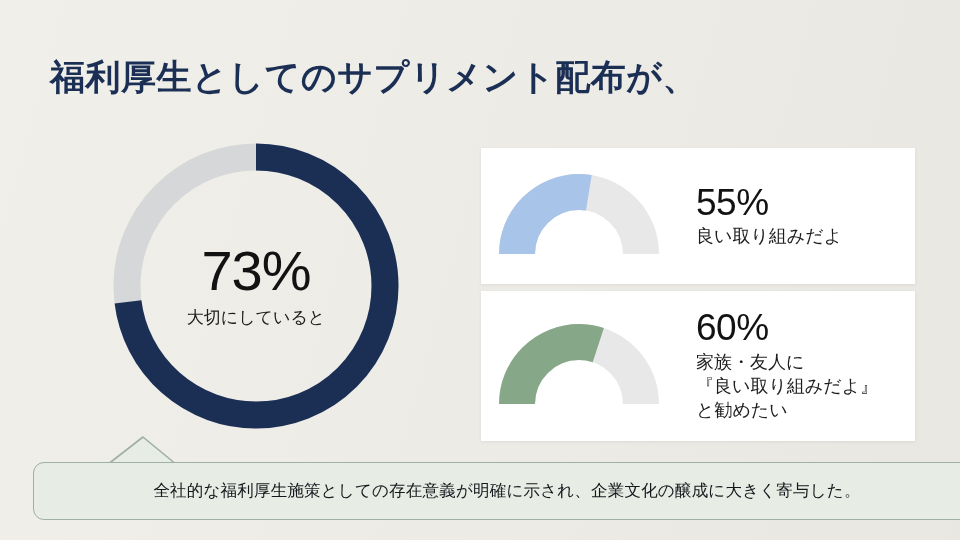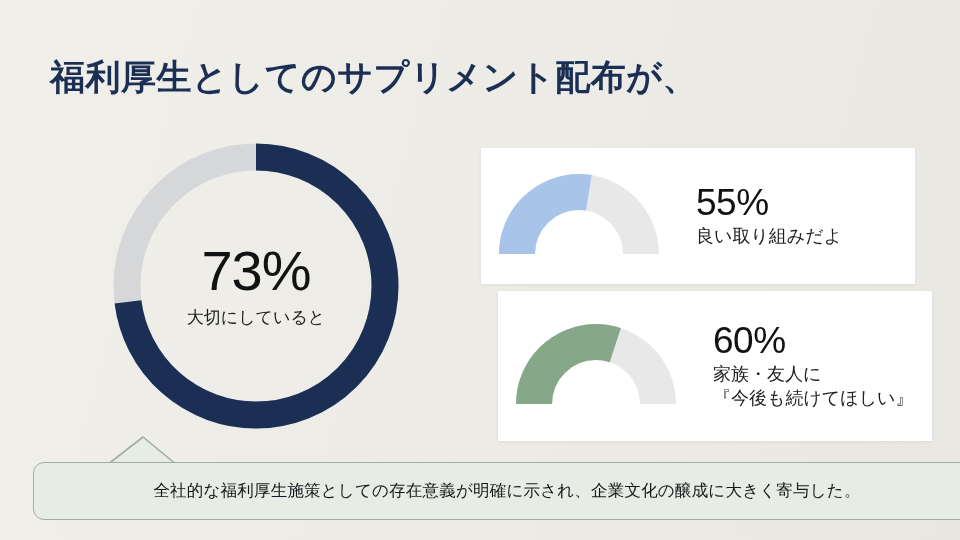--- a/index.html
+++ b/index.html
@@ -80,21 +80,21 @@
 
   
   .card {
     position: absolute;
     background: #ffffff;
     box-shadow: 0 1px 3px rgba(80,80,70,0.10);
     display: flex;
     align-items: center;
   }
   #card-1 { left: 481px; top: 148px;  width: 434px; height: 136px; }
-  #card-2 { left: 498px; top: 291px;  width: 434px; height: 150px; }
+  #card-2 { left: 481px; top: 291px;  width: 434px; height: 150px; }
 
   .gauge-box {
     width: 196px;
     flex: 0 0 196px;
     display: flex;
     align-items: center;
     justify-content: center;
   }
   .gauge-svg { display: block; }
 
@@ -194,21 +194,22 @@
       <svg class="gauge-svg" width="168" height="92" viewBox="0 0 168 92">
         <path d="M 22 84 A 62 62 0 0 1 146 84" fill="none" stroke="#e8e8e8" stroke-width="36"></path>
 
         <path id="gauge-60-fill" d="M 22 84 A 62 62 0 0 1 146 84" fill="none" stroke="#87a888" stroke-width="36" stroke-dasharray="116.86 77.91"></path>
       </svg>
     </div>
     <div class="card-text">
       <div class="card-value">60%</div>
       <div class="card-label">
         <span class="ln">家族・友人に</span>
-        <span class="ln">『今後も続けてほしい』</span>
+        <span class="ln">『良い取り組みだよ』</span>
+        <span class="ln">と勧めたい</span>
       </div>
     </div>
   </div>
 
   <svg class="callout-tail" viewBox="0 0 80 32">
     <path d="M 2 31 L 38 3 L 72 31" fill="#e7ece4" stroke="#9fb0a0" stroke-width="1.6" stroke-linejoin="round" stroke-linecap="round"></path>
     <path d="M 2 31.4 L 72 31.4" stroke="#e7ece4" stroke-width="3"></path>
   </svg>
   <div class="callout">
     <span class="callout-text">全社的な福利厚生施策としての存在意義が明確に示され、企業文化の醸成に大きく寄与した。</span>

